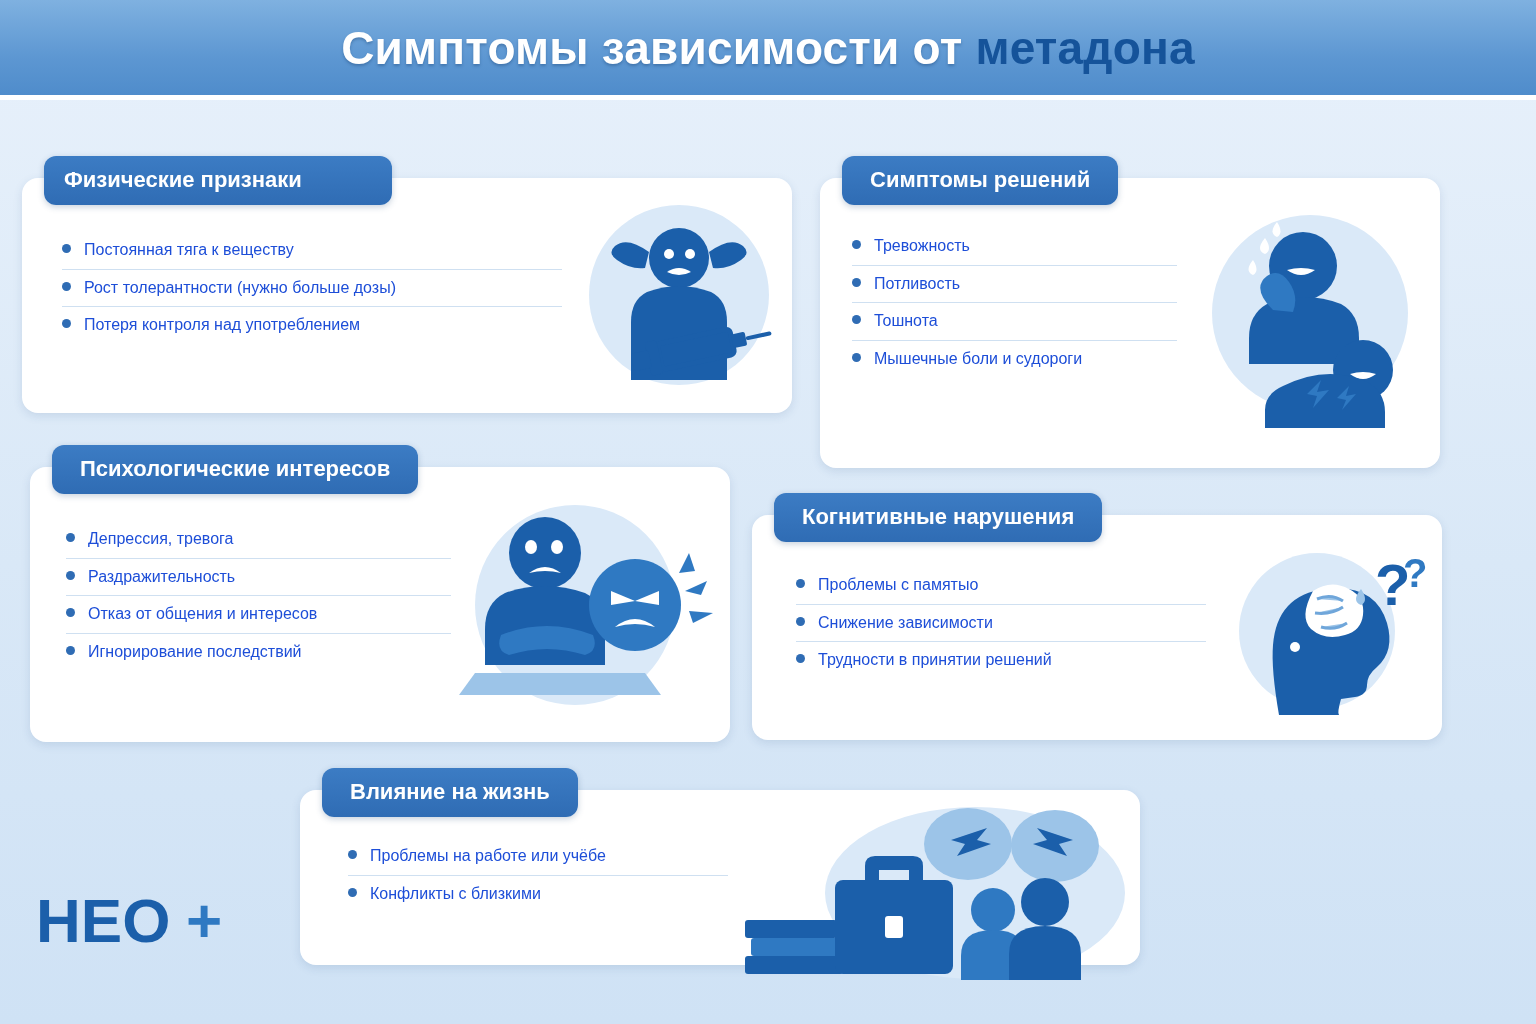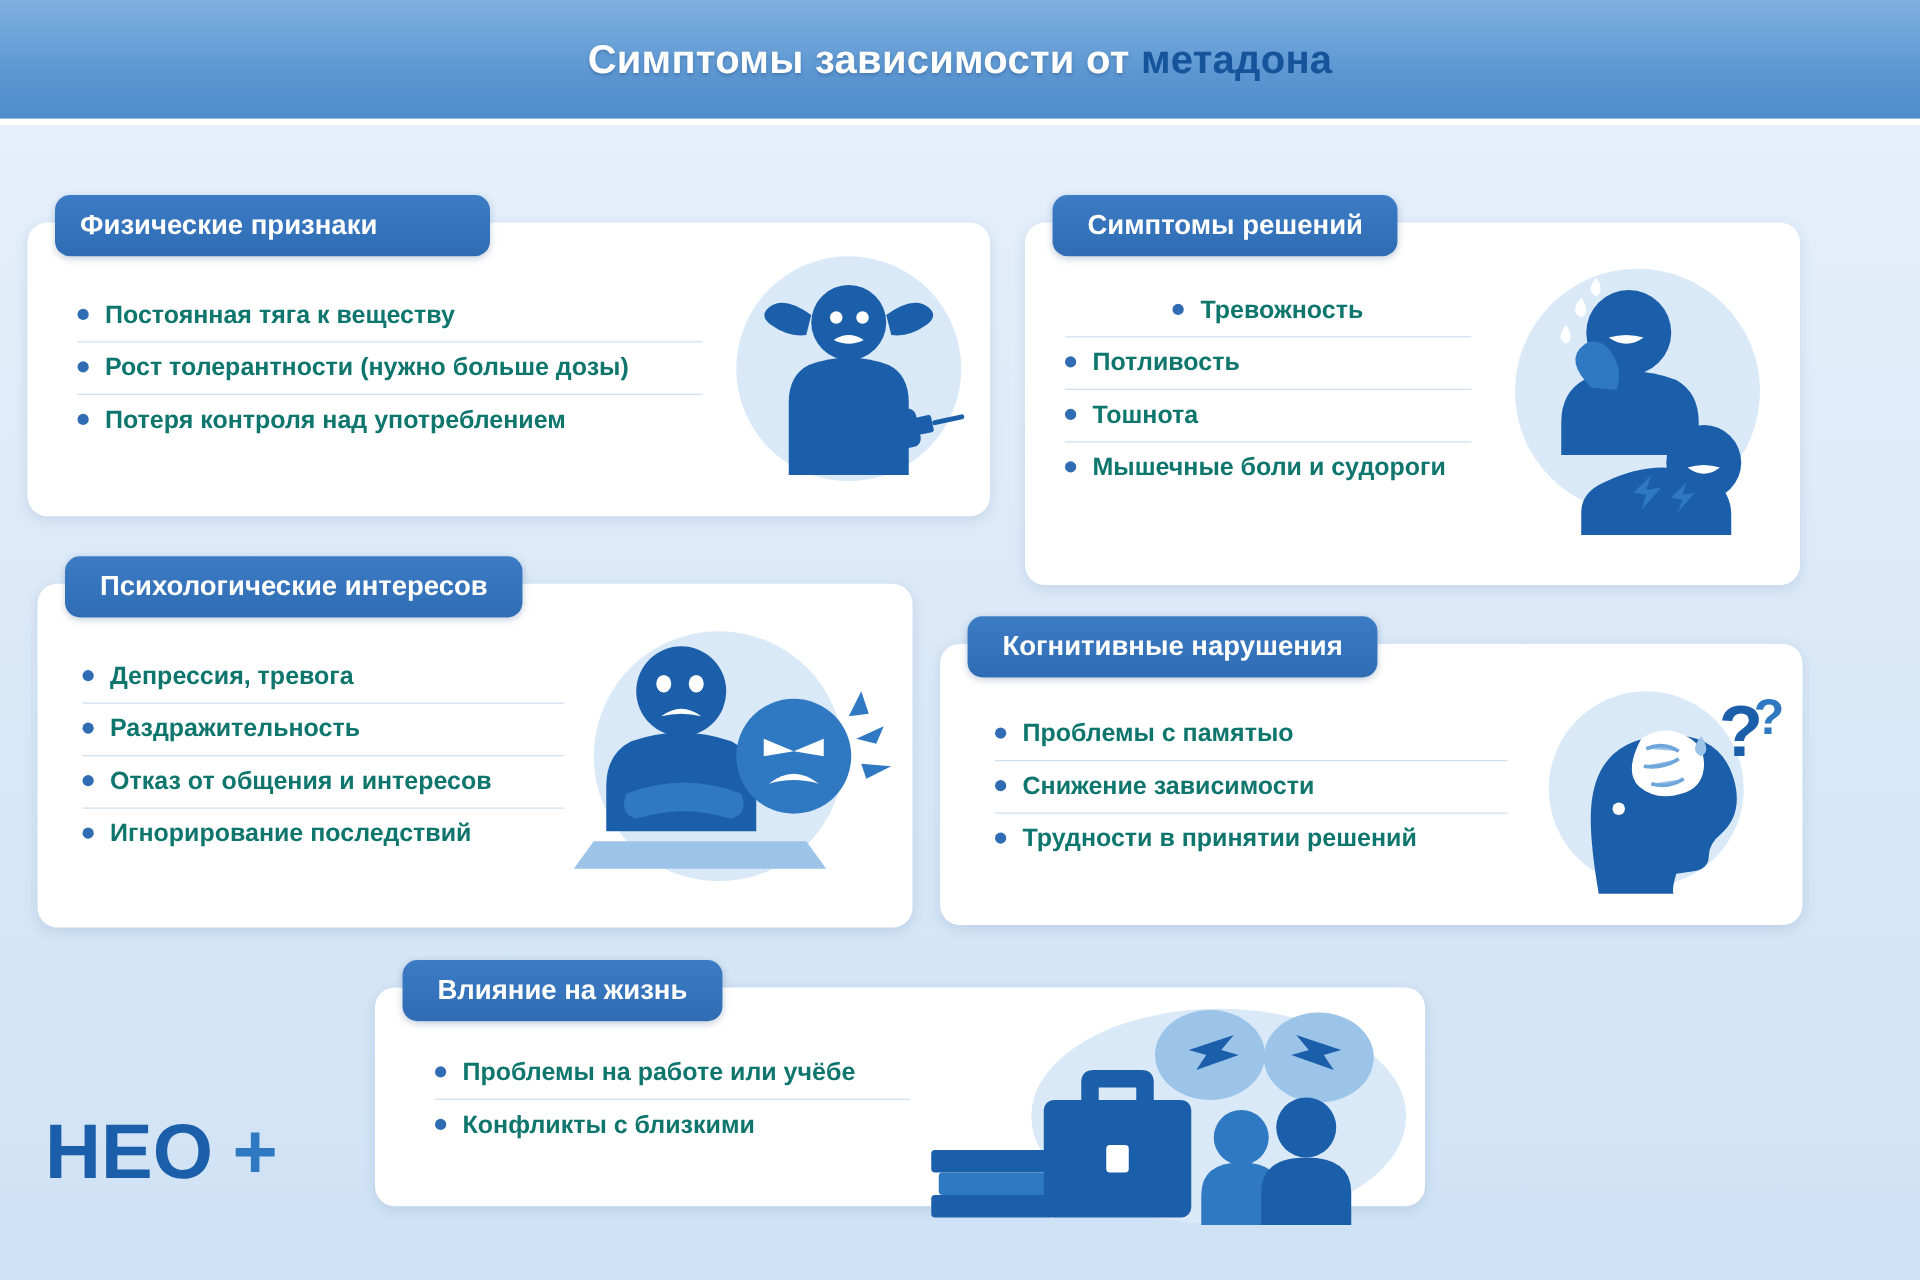--- a/index.html
+++ b/index.html
@@ -29,21 +29,21 @@
     width: 1536px;
     height: 100px;
     background: linear-gradient(180deg, #7fb1e0 0%, #5d97d2 60%, #4f8ccb 100%);
     border-bottom: 5px solid #ffffff;
     box-sizing: border-box;
     display: flex;
     align-items: center;
     justify-content: center;
   }
   .header-title {
-    font-size: 32px;
+    font-size: 46px;
     font-weight: bold;
     color: #ffffff;
     letter-spacing: 0.2px;
     text-shadow: 0 2px 3px rgba(20,60,110,0.35);
     white-space: nowrap;
   }
   .header-title .accent {
     color: #15539a;
     text-shadow: none;
   }
@@ -89,23 +89,23 @@
   .item:last-child { border-bottom: none; }
   .bullet {
     flex: 0 0 auto;
     width: 9px;
     height: 9px;
     border-radius: 50%;
     background: #2f6cb4;
     transform: translateY(-2px);
   }
   .item-text {
-    font-size: 20px;
-    font-weight: bold;
-    color: #0f766e;
+    font-size: 16px;
+    font-weight: normal;
+    color: #1d4ed8;
     white-space: nowrap;
     line-height: 1.1;
   }
 
   
   .illus {
     position: absolute;
     display: block;
   }
   .illus .disc { fill: #dae9f8; }
@@ -223,21 +223,21 @@
       <path class="fig-white" d="M170 132 q20 -16 40 0 q-20 -6 -40 0 z"></path>
       <path class="fig-mid" d="M240 96 l22 -10 l-6 14 z"></path>
       <path class="fig-mid" d="M244 116 l24 2 l-20 10 z"></path>
       <path class="fig-mid" d="M234 78 l10 -20 l6 18 z"></path>
     </svg>
   </div>
 
   <div class="card" id="card-withdrawal">
     <div class="card-header">Симптомы решений</div>
     <ul class="items" style="top:50px; left:32px;">
-      <li class="item" style="width:325px;justify-content:center;">
+      <li class="item" style="width:325px;">
         <span class="bullet"></span>
         <span class="item-text">Тревожность</span>
       </li>
       <li class="item" style="width:325px;">
         <span class="bullet"></span>
         <span class="item-text">Потливость</span>
       </li>
       <li class="item" style="width:325px;">
         <span class="bullet"></span>
         <span class="item-text">Тошнота</span>

